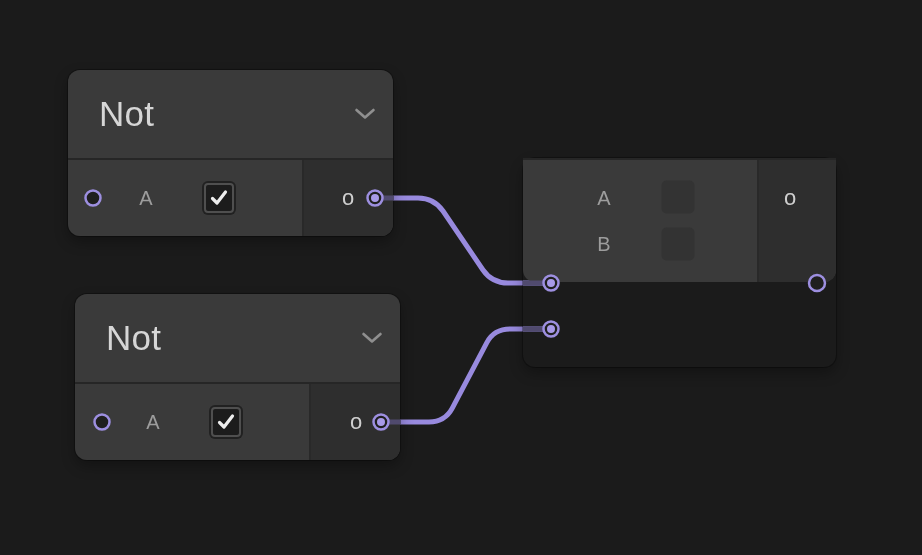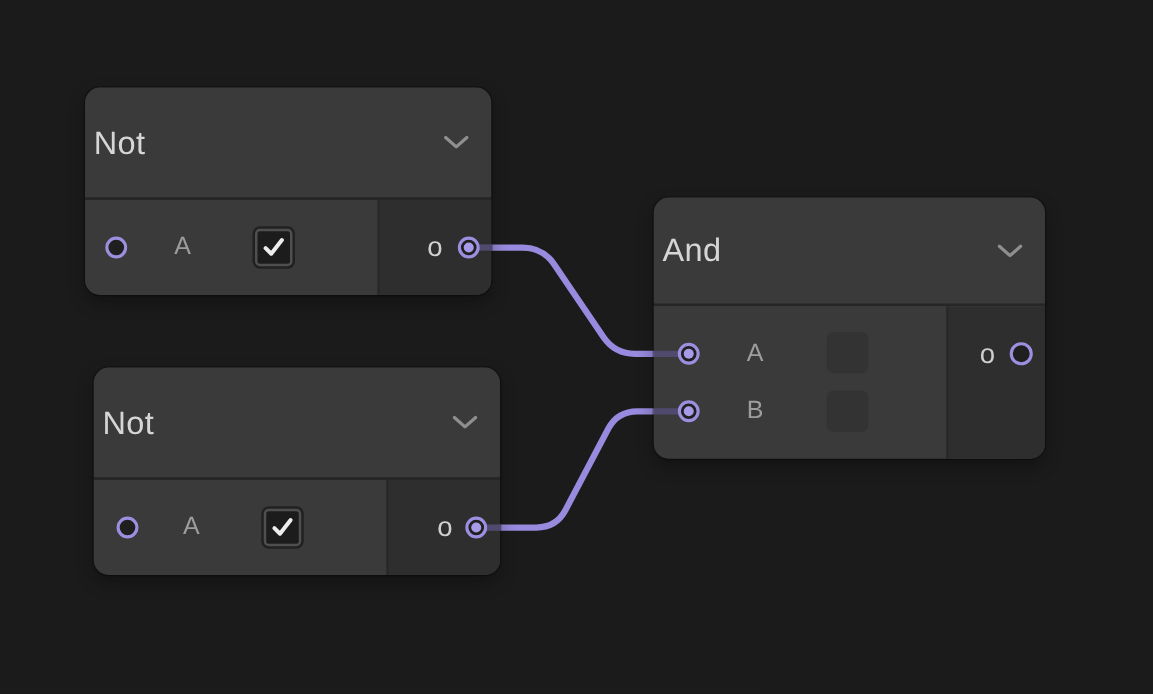--- a/index.html
+++ b/index.html
@@ -15,21 +15,21 @@
   .layer path,.layer circle{pointer-events:auto;}
 
   .node{
     position:absolute;z-index:2;border-radius:12px;
     box-shadow:0 0 0 1px rgba(0,0,0,.30), 0 6px 14px rgba(0,0,0,.30);
   }
   .node-header{
     position:relative;background:#3a3a3a;border-radius:12px 12px 0 0;
     display:flex;align-items:center;
   }
-  .node-title{color:#d6d6d6;font-size:26px;padding-left:7px;letter-spacing:.3px;}
+  .node-title{color:#d6d6d6;font-size:35px;padding-left:31px;letter-spacing:.3px;}
   .chevron{position:absolute;right:17px;top:50%;transform:translateY(-50%);line-height:0;}
   .node-body{
     position:relative;background:#3a3a3a;border-top:2px solid #262626;
     border-radius:0 0 12px 12px;overflow:hidden;
   }
   .output-col{
     position:absolute;top:0;bottom:0;right:0;background:#2e2e2e;
     border-left:2px solid #292929;
   }
   .center-abs{position:absolute;transform:translate(-50%,-50%);}
@@ -89,28 +89,20 @@
     <div class="center-abs checkbox" style="left:151px;top:38px;">
       <svg width="22" height="22" viewBox="0 0 22 22">
           <path d="M4.5 11.5 L9 16 L17.5 5" fill="none" stroke="#ededed" stroke-width="3.2" stroke-linecap="round" stroke-linejoin="round"></path>
         </svg>
     </div>
     <div class="center-abs out-label" style="left:281px;top:38px;">o</div>
   </div>
 </div>
 
 <div class="node" style="left:523px;top:158px;width:313px;height:209px;">
-  <div class="node-header" style="height:85px;">
-    <div class="node-title">And</div>
-    <div class="chevron">
-      <svg width="22" height="14" viewBox="0 0 22 14">
-          <path d="M2.5 3 L11 10.5 L19.5 3" fill="none" stroke="#8f8f8f" stroke-width="2.6" stroke-linecap="round" stroke-linejoin="round"></path>
-        </svg>
-    </div>
-  </div>
   <div class="node-body" style="height:122px;">
     <div class="output-col" style="width:77px;"></div>
     <div class="center-abs port-label" style="left:81px;top:38px;">A</div>
     <div class="center-abs port-label" style="left:81px;top:84px;">B</div>
     <div class="center-abs value-box" style="left:155px;top:37px;"></div>
     <div class="center-abs value-box" style="left:155px;top:84px;"></div>
     <div class="center-abs out-label" style="left:267px;top:38px;">o</div>
   </div>
 </div>
 

